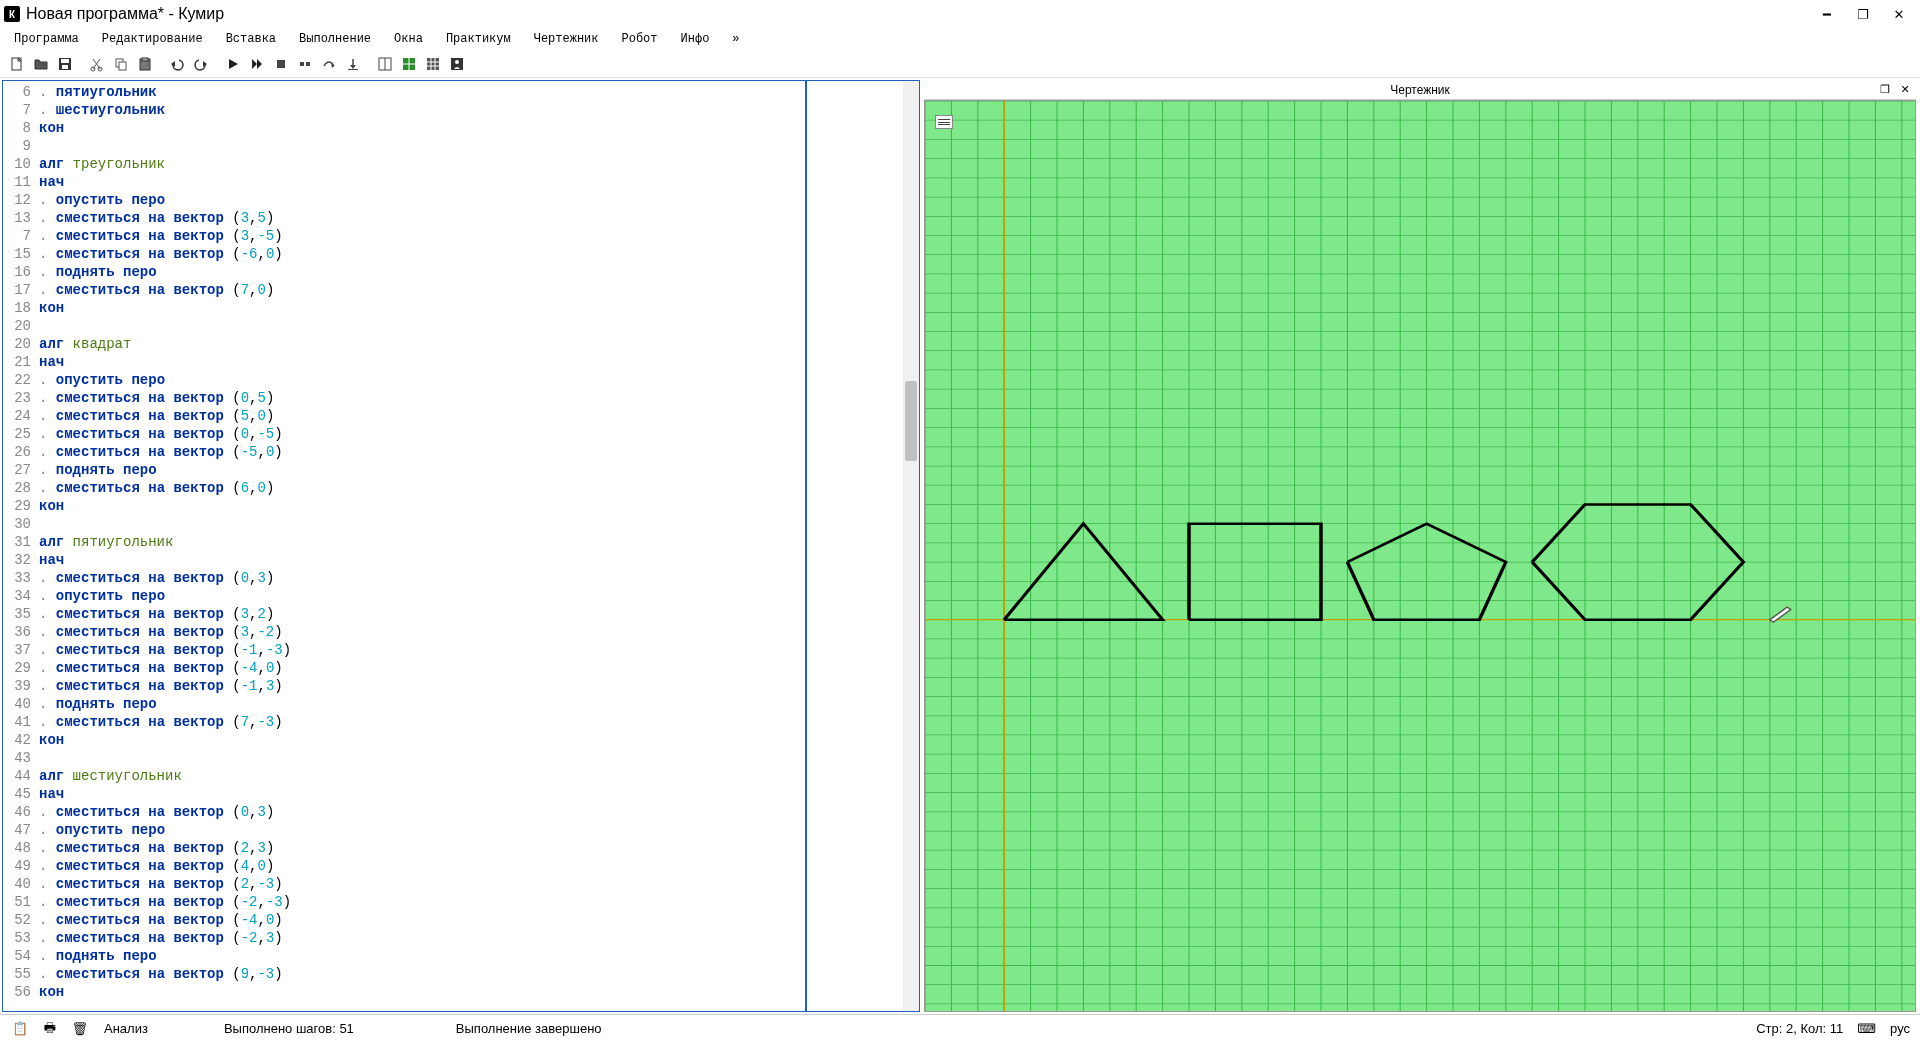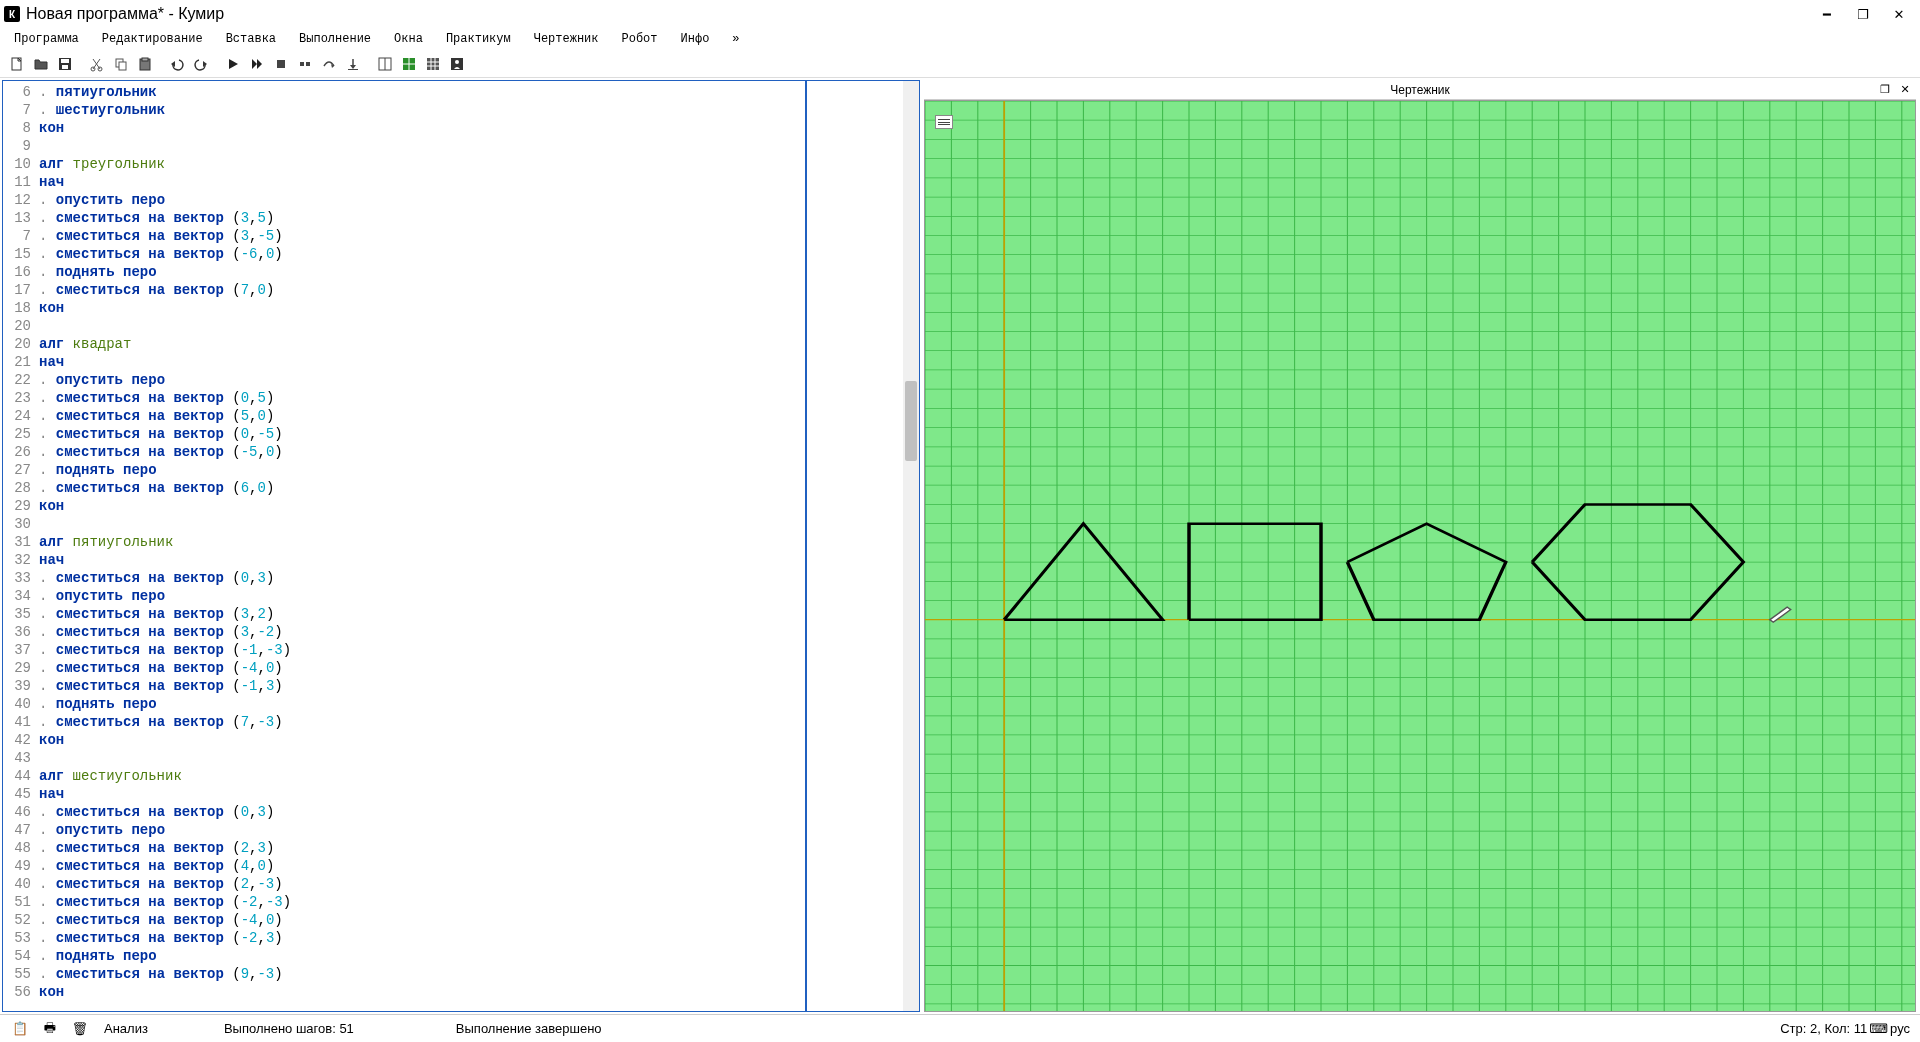--- a/index.html
+++ b/index.html
@@ -48,21 +48,21 @@
 .canvas-menu { position: absolute; left: 10px; top: 14px; width: 18px; height: 14px; background: #fff; border: 1px solid #888; display: flex; flex-direction: column; justify-content: space-evenly; padding: 1px 2px; z-index: 10; cursor: pointer; }
 .canvas-menu div { height: 1px; background: #444; }
 .grid-svg { position: absolute; left: 0; top: 0; width: 100%; height: 100%; }
 
 
 .statusbar { height: 28px; display: flex; align-items: center; padding: 0 10px; border-top: 1px solid #ccc; background: #fff; font-size: 13px; }
 .statusbar .sb-left { display: flex; gap: 10px; align-items: center; }
 .statusbar .sb-btn { width: 20px; height: 20px; display: flex; align-items: center; justify-content: center; cursor: pointer; }
 .statusbar .sb-text { margin-left: 14px; }
 .statusbar .sb-spacer { flex: 1; }
-.statusbar .sb-right { display: flex; gap: 2px; align-items: flex-end; }
+.statusbar .sb-right { display: flex; gap: 14px; align-items: flex-end; }
 </style>
 </head>
 <body>
 
 <div class="titlebar">
   <div class="app-icon">К</div>
   <div class="title">Новая программа* - Кумир</div>
   <div class="win-controls">
     <div class="wc">━</div>
     <div class="wc">❐</div>

